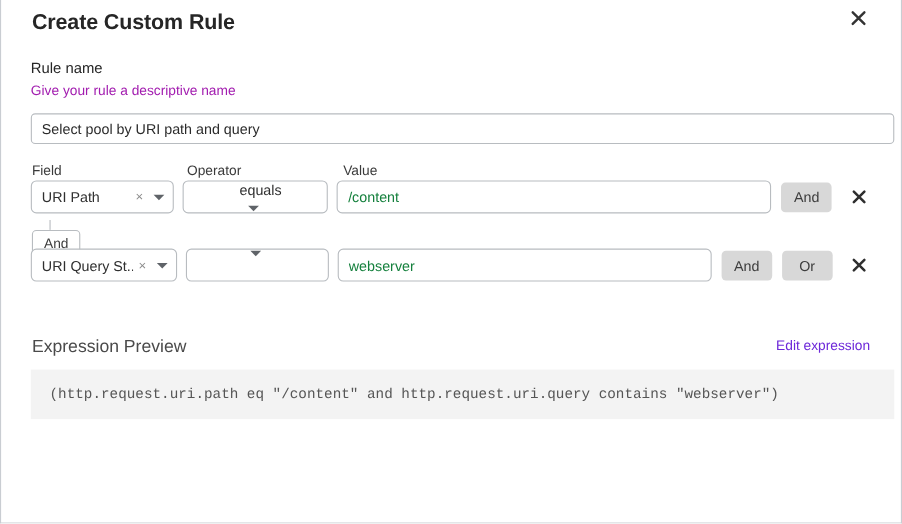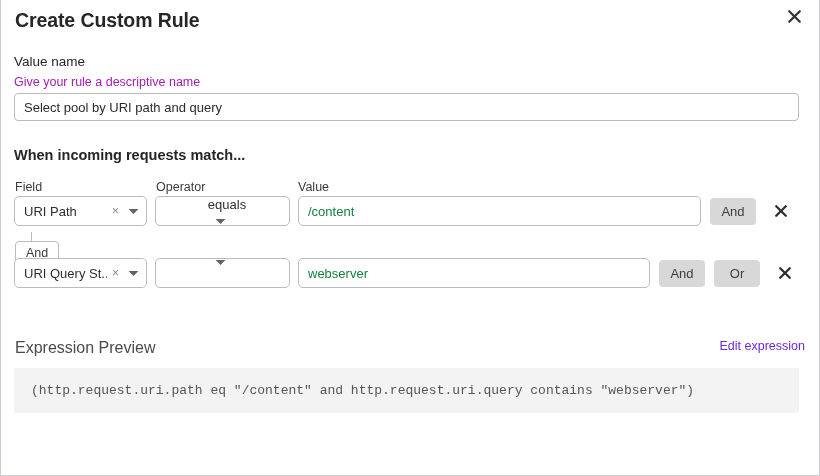--- a/index.html
+++ b/index.html
@@ -17,21 +17,21 @@
 
   .modal-card {
     position: relative;
     box-sizing: border-box;
     width: 820px;
     height: 476px;
     background: #ffffff;
     border-left: 1px solid #c9cdd2;
     border-right: 1px solid #c9cdd2;
     border-bottom: 1px solid #c9cdd2;
-    padding: 0 13px;
+    padding: 0 27px;
   }
 
   
   .modal-header {
     position: relative;
     height: 46px;
   }
   .modal-title {
     position: absolute;
     left: 1px;
@@ -68,21 +68,21 @@
     font-size: 12.5px;
     color: #a21caf;
     line-height: 17px;
     margin-top: 3px;
   }
   .text-input {
     box-sizing: border-box;
     display: block;
     width: 785px;
     height: 28px;
-    margin-top: 2px;
+    margin-top: 12px;
     padding: 0 9px;
     font-family: "Liberation Sans", sans-serif;
     font-size: 13px;
     color: #2b2b2b;
     background: #ffffff;
     border: 1px solid #b8bcc0;
     border-radius: 4px;
     outline: none;
   }
 
@@ -291,26 +291,25 @@
     <button class="close-btn">
       <span>
         <svg width="15" height="15" viewBox="0 0 15 15" aria-hidden="true">
           <path d="M2.2 2.2 L12.8 12.8 M12.8 2.2 L2.2 12.8" stroke="#333333" stroke-width="2.2" stroke-linecap="round"></path>
         </svg>
       </span>
     </button>
   </div>
 
   <div class="field-block">
-    <div class="field-label">Value name</div>
+    <div class="field-label">Rule name</div>
     <div class="field-help">Give your rule a descriptive name</div>
     <input class="text-input" type="text" value="Select pool by URI path and query" style="">
   </div>
 
-  <div class="section-title">When incoming requests match...</div>
 
   <div class="col-headers">
     <div class="col-header field-col">Field</div>
     <div class="col-header operator-col">Operator</div>
     <div class="col-header value-col">Value</div>
   </div>
 
   <div class="cond-rows">
 
     <div class="cond-row">

